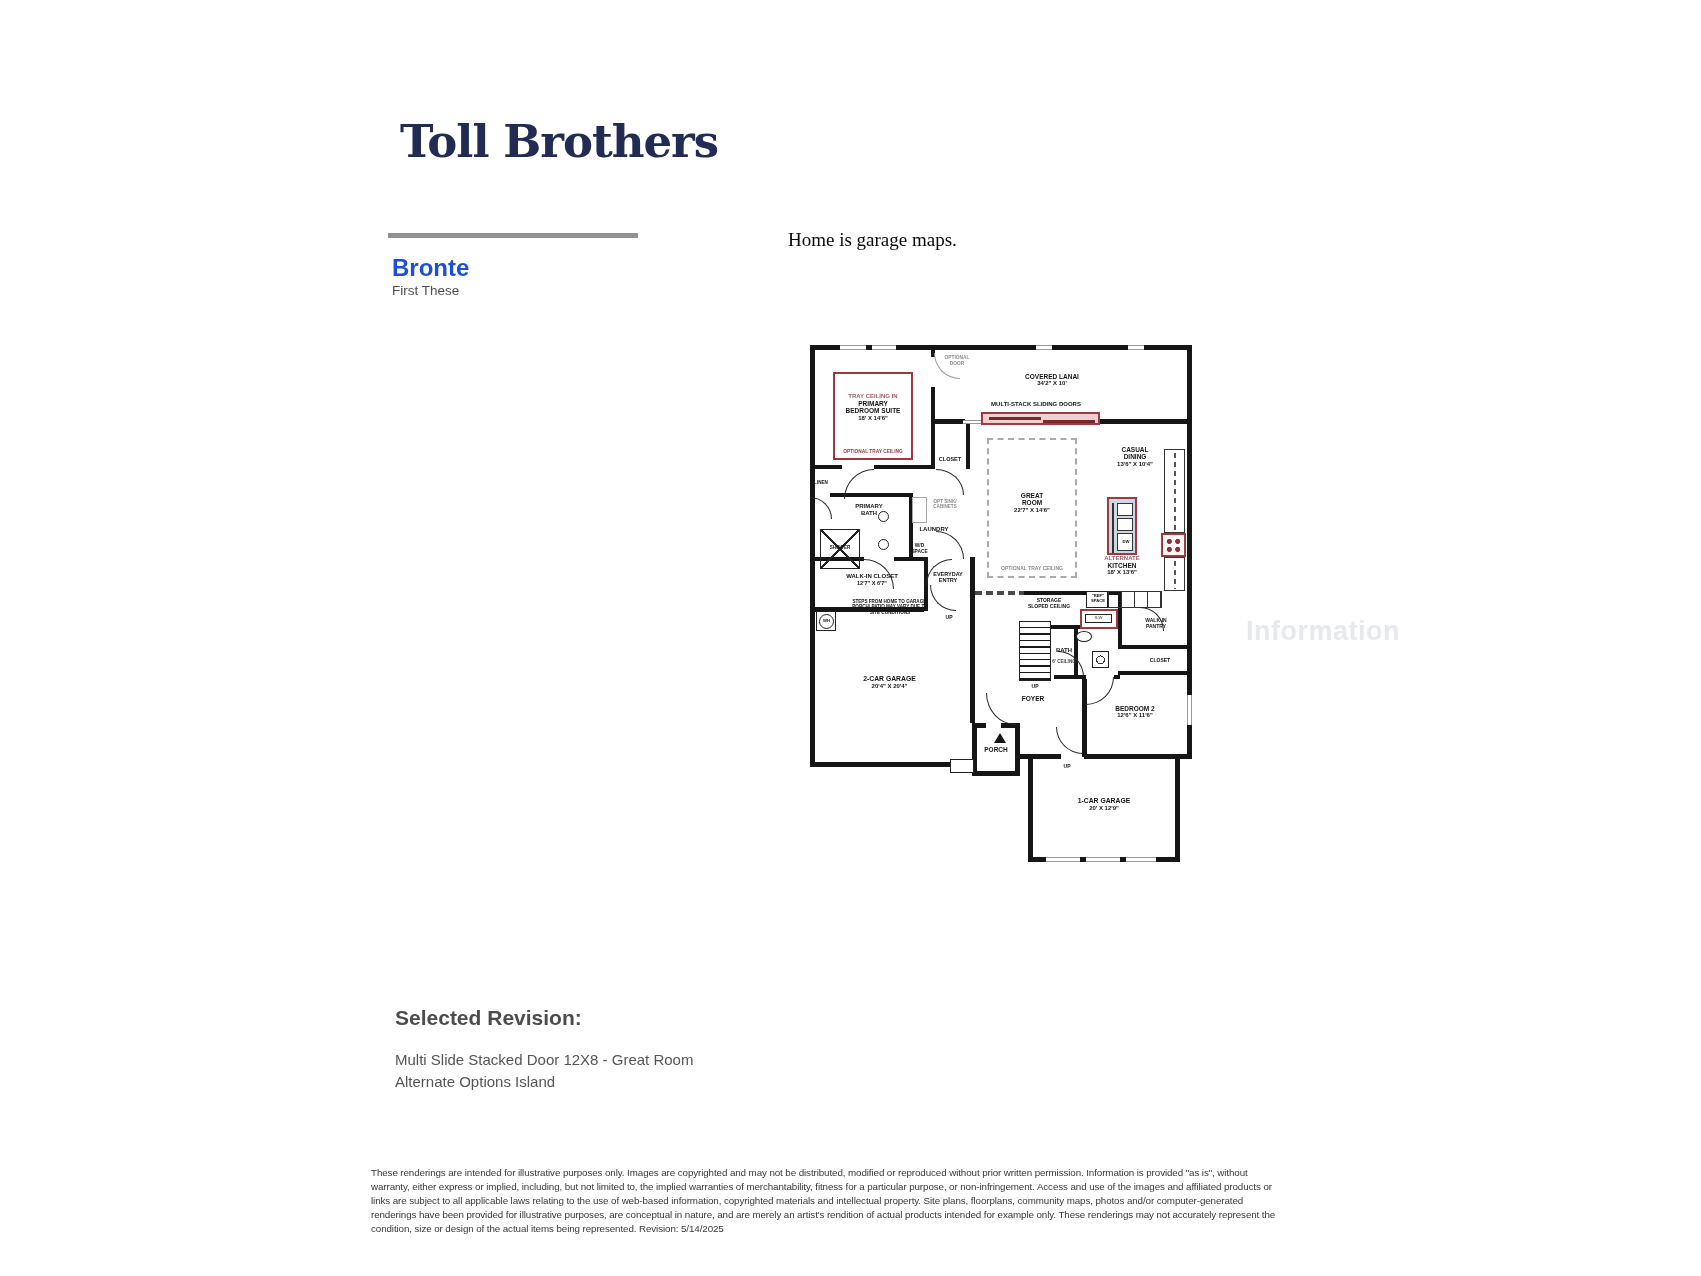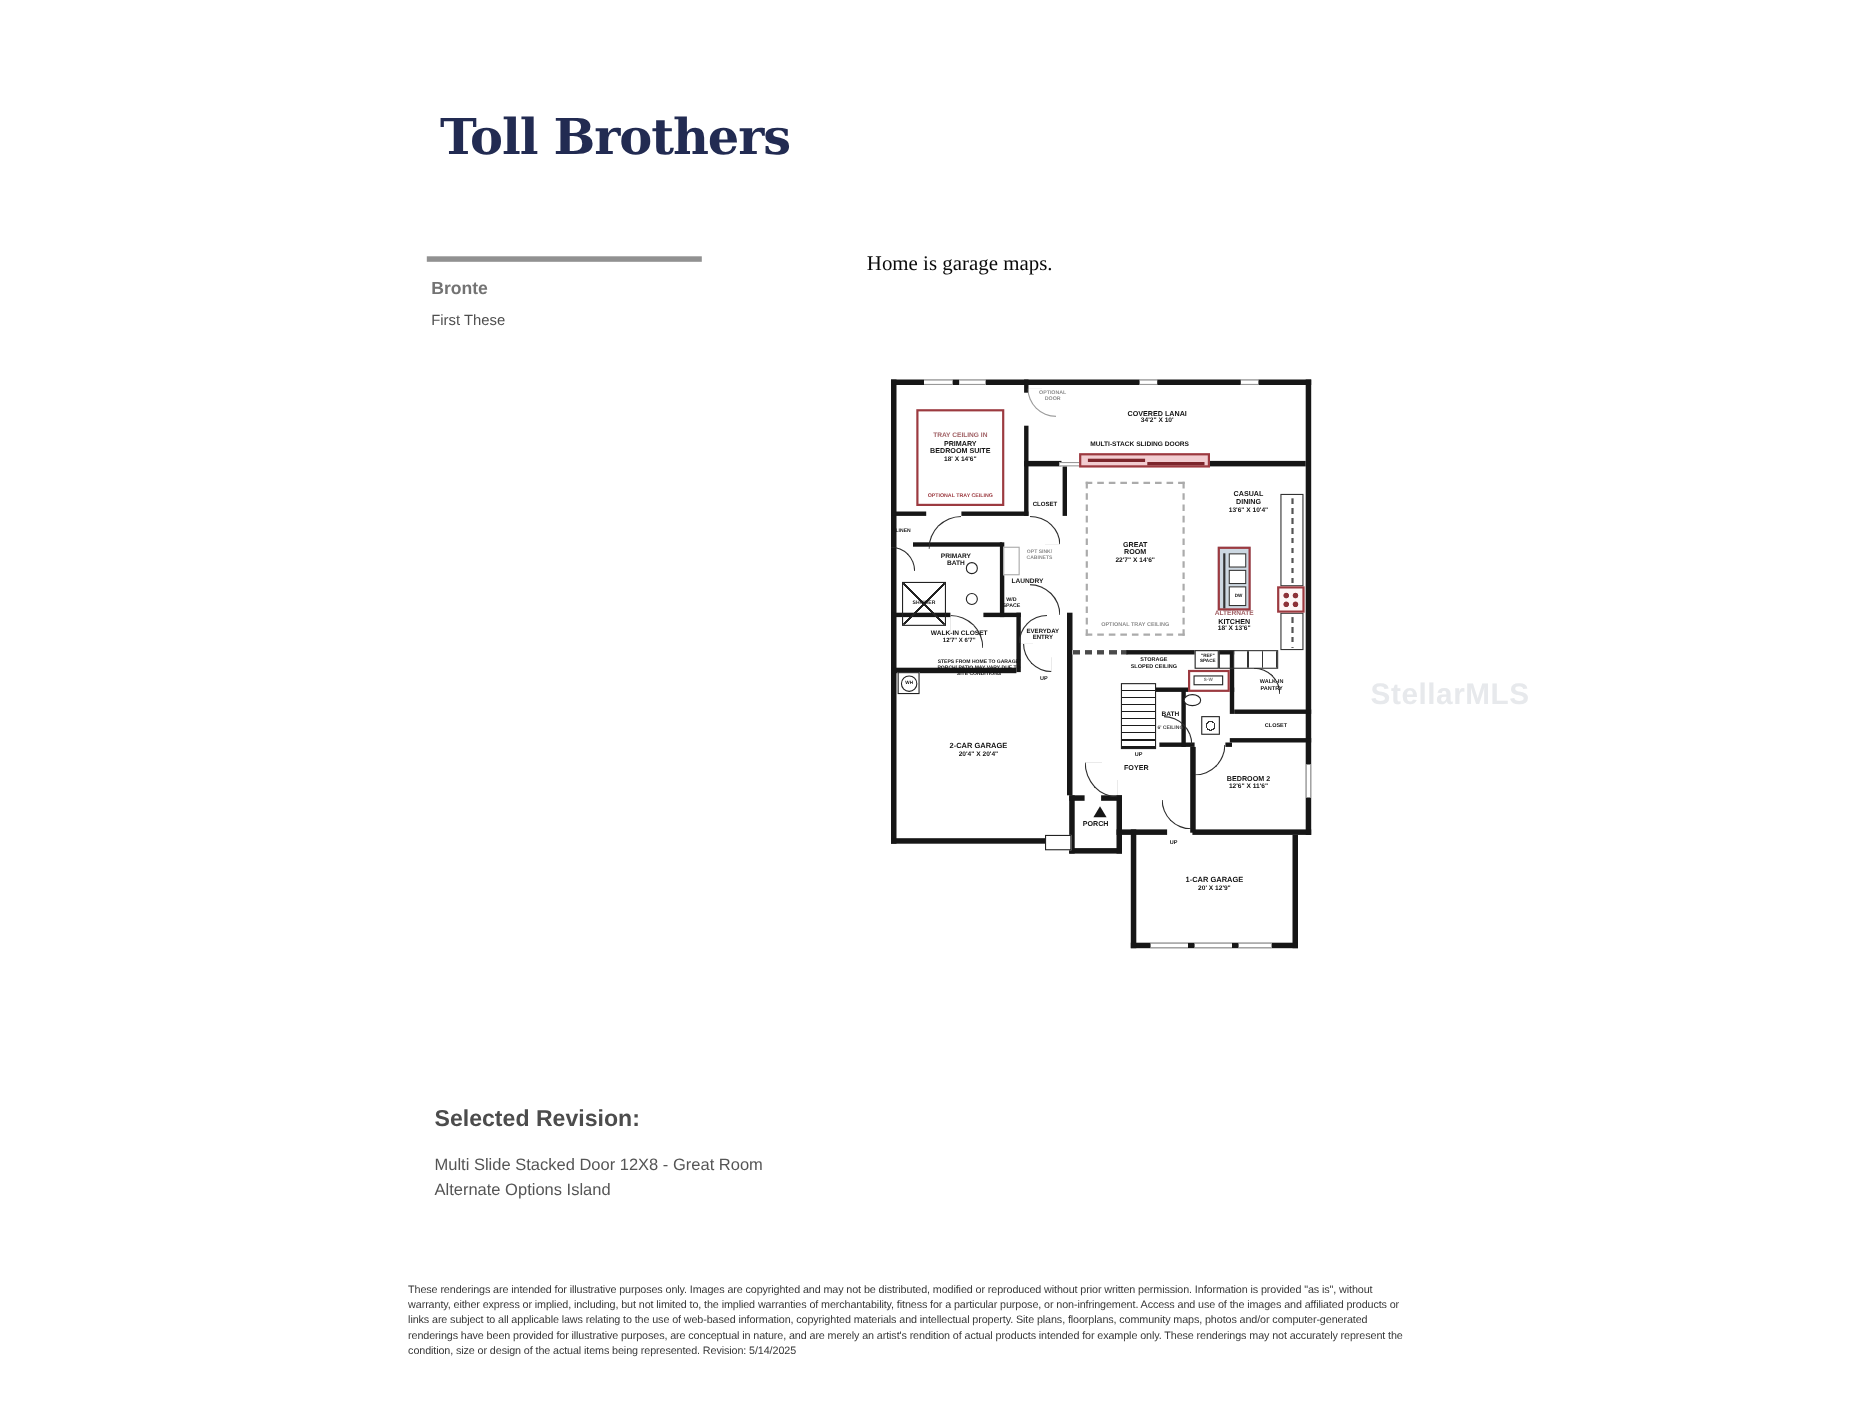--- a/index.html
+++ b/index.html
@@ -1,22 +1,22 @@
 <!DOCTYPE html>
 <html><head>
 <meta charset="utf-8">
 <style>
   html,body{margin:0;padding:0;background:#fff;}
   .page{position:relative;width:1701px;height:1276px;background:#ffffff;overflow:hidden;
         font-family:"Liberation Sans",sans-serif;}
   .abs{position:absolute;}
   
-  .logo{font-family:"DejaVu Serif",serif;font-weight:bold;color:#222b52;font-size:45px;letter-spacing:-1px;}
+  .logo{font-family:"DejaVu Serif",serif;font-weight:bold;color:#222b52;font-size:45px;letter-spacing:-1px;margin-top:17px;}
   .rule{background:#919191;}
-  .plan-name{font-size:16px;font-weight:bold;color:#737373;}
+  .plan-name{font-size:24px;font-weight:bold;color:#1d4ed8;}
   .floor-label{font-size:13.5px;color:#4f4f4f;}
   .orient{font-family:"Liberation Serif",serif;font-size:19px;color:#0a0a0a;}
   .watermark{font-size:27px;color:#e7e9ec;letter-spacing:.5px;font-weight:bold;}
   .opt-head{font-size:21px;font-weight:bold;color:#4c4c4c;}
   .opt-item{font-size:15px;color:#555;}
   .disclaimer{width:910px;font-size:9.8px;line-height:14px;color:#383838;letter-spacing:-0.1px;}
   
   #plan{position:absolute;left:810px;top:345px;width:382px;height:522px;}
   .w{position:absolute;background:#161616;}
   .winh{position:absolute;background:#fff;border-top:1.3px solid #999;border-bottom:1.3px solid #999;box-sizing:border-box;}
@@ -62,21 +62,21 @@
 </head>
 <body>
 
 <div class="page">
 
   <div class="abs logo" style="left:400px;top:98px;">Toll Brothers</div>
   <div class="abs rule" style="left:388px;top:233px;width:250px;height:5px;"></div>
   <div class="abs plan-name" style="left:392px;top:254px;">Bronte</div>
   <div class="abs floor-label" style="left:392px;top:283px;">First These</div>
   <div class="abs orient" style="left:788px;top:229px;">Home is garage maps.</div>
-  <div class="abs watermark" style="left:1246px;top:616px;">StellarMLS</div>
+  <div class="abs watermark" style="left:1246px;top:616px;">Information</div>
 
   <div id="plan">
 
     <div class="w" style="left:0;top:0;width:382px;height:5px;"></div>
     <div class="winh" style="left:30px;top:0;width:26px;height:5px;"></div>
     <div class="winh" style="left:62px;top:0;width:24px;height:5px;"></div>
     <div class="winh" style="left:226px;top:0;width:16px;height:5px;"></div>
     <div class="winh" style="left:318px;top:0;width:16px;height:5px;"></div>
     <div class="w" style="left:0;top:0;width:5px;height:422px;"></div>
     <div class="w" style="left:0;top:417px;width:162px;height:5px;"></div>

